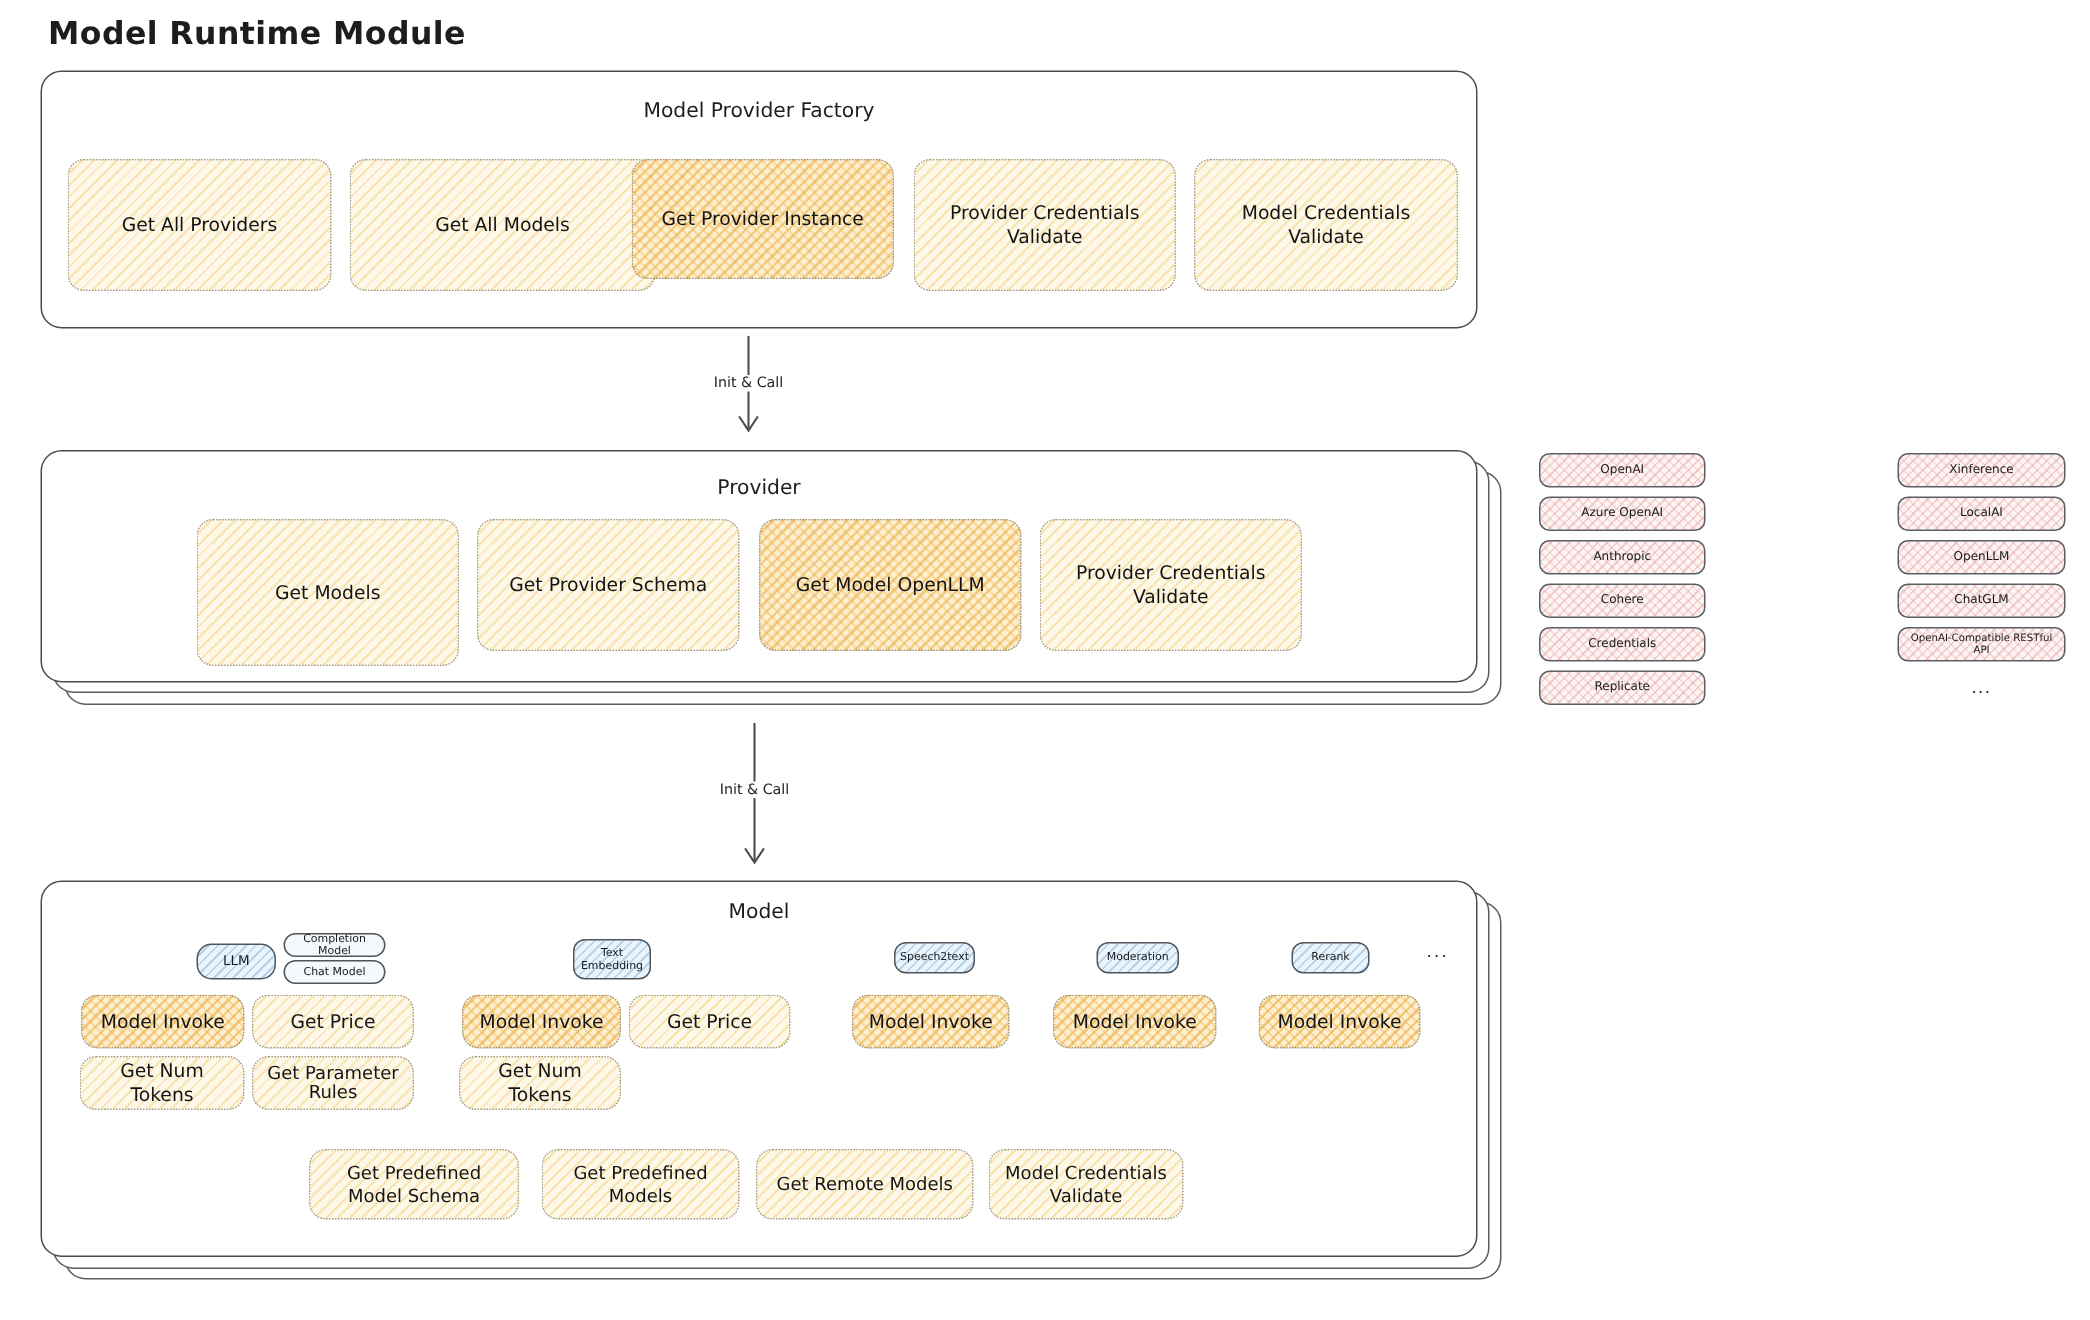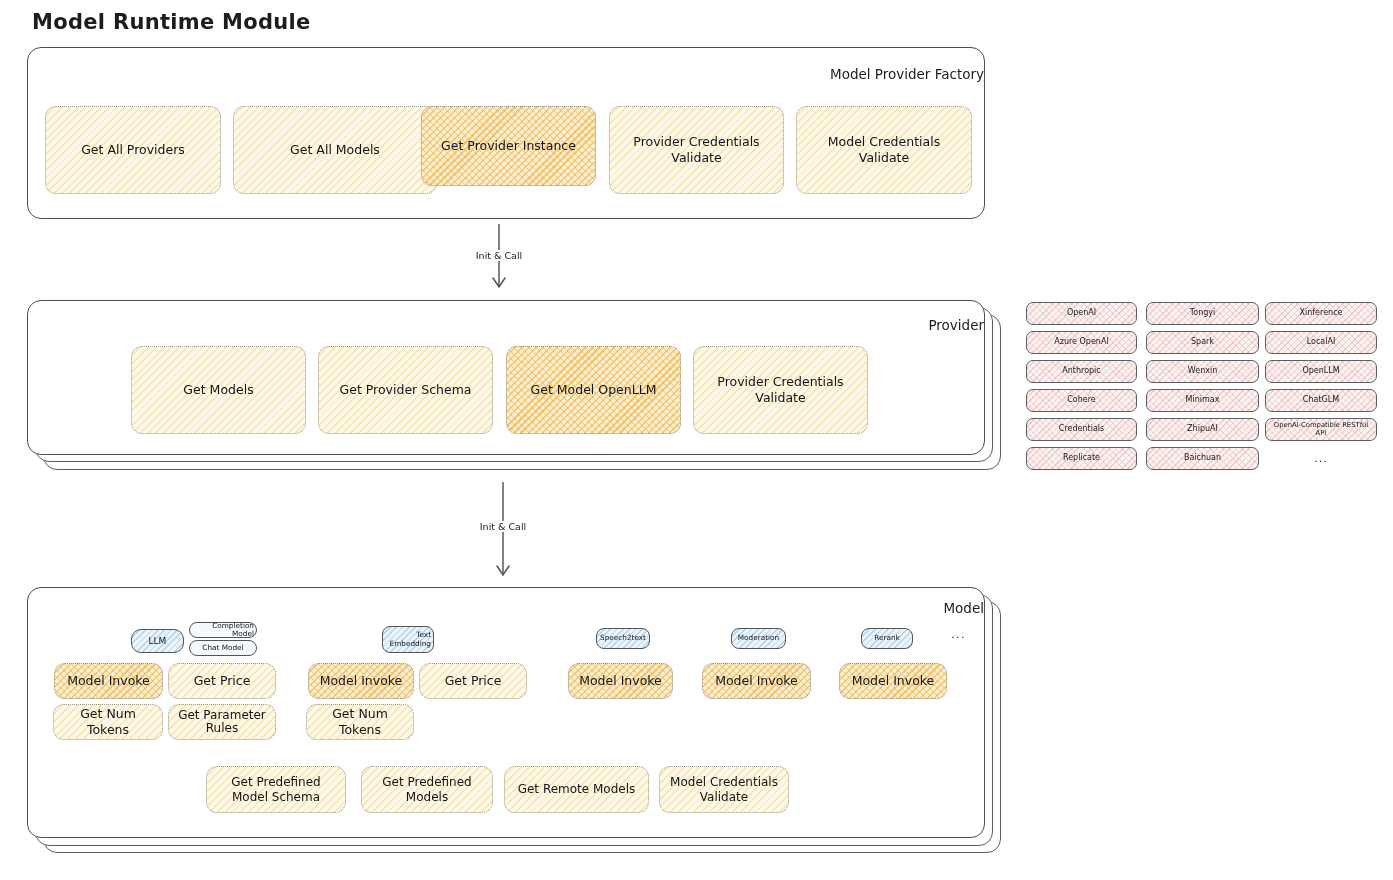--- a/index.html
+++ b/index.html
@@ -4,33 +4,33 @@
 <style>
   html,body{margin:0;padding:0;background:#ffffff;}
   body{width:1393px;height:880px;position:relative;overflow:hidden;
        font-family:"DejaVu Sans","Liberation Sans",sans-serif;color:#1d1d1d;}
   .stage{position:absolute;inset:0;}
 
   .page-title{position:absolute;left:32px;top:10px;font-size:21px;font-weight:600;letter-spacing:.3px;}
 
   .box{position:absolute;background:#fff;border:1.5px solid #4a4d52;border-radius:14px;box-sizing:border-box;}
   .stack{position:absolute;background:#fff;border:1.5px solid #5a5d62;border-radius:14px;box-sizing:border-box;}
-  .box-title{position:absolute;left:0;right:0;text-align:right;font-size:13.5px;color:#1d1d1d;}
+  .box-title{position:absolute;left:0;right:0;text-align:center;font-size:13.5px;color:#1d1d1d;}
 
   .btn{position:absolute;display:flex;align-items:center;justify-content:center;text-align:center;
        border-radius:11px;font-size:12.5px;line-height:1.25;color:#141414;padding:2px 6px;box-sizing:border-box;}
   .fill-y{background-color:#fdf8e9;
       background-image:repeating-linear-gradient(135deg,rgba(243,206,106,.50) 0 1.4px,transparent 1.4px 5.5px);
       border:1.6px dotted #9b988e;}
   .fill-o{background-color:#fcf0d0;
       background-image:repeating-linear-gradient(135deg,rgba(238,172,64,.60) 0 1.6px,transparent 1.6px 5px),
                        repeating-linear-gradient(45deg,rgba(238,172,64,.35) 0 1.4px,transparent 1.4px 5px);
       border:1.6px dotted #96928a;}
 
-  .chip{position:absolute;display:flex;align-items:center;justify-content:center;text-align:right;
+  .chip{position:absolute;display:flex;align-items:center;justify-content:center;text-align:center;
       background-color:#eaf4fc;
       background-image:repeating-linear-gradient(135deg,rgba(120,170,215,.45) 0 1.2px,transparent 1.2px 4.5px);
       border:1.3px solid #50555b;border-radius:8px;font-size:7.3px;line-height:1.15;color:#16181a;box-sizing:border-box;padding:1px 2px;}
 
   .pill{display:flex;align-items:center;justify-content:center;text-align:center;
       background-color:#fdf4f4;
       background-image:repeating-linear-gradient(135deg,rgba(226,148,148,.40) 0 1.2px,transparent 1.2px 4.5px),
                        repeating-linear-gradient(45deg,rgba(226,148,148,.25) 0 1.2px,transparent 1.2px 4.5px);
       border:1.3px solid #5b5e63;border-radius:7px;font-size:8px;color:#1a1a1a;box-sizing:border-box;
       height:23px;padding:1px 3px;line-height:1.05;}
@@ -65,41 +65,33 @@
       <line x1="10" y1="0" x2="10" y2="62" stroke="#4a4d52" stroke-width="1.4"></line>
       <path d="M4,54 L10,63 L16,54" fill="none" stroke="#4a4d52" stroke-width="1.4" stroke-linecap="round"></path>
     </svg>
   </div>
   <div class="arrow-label" style="left:499px;top:250px;">Init &amp; Call</div>
 
   <div class="stack" style="left:43px;top:314px;width:958px;height:156px;"></div>
   <div class="stack" style="left:35px;top:307px;width:958px;height:155px;"></div>
   <div class="box" style="left:27px;top:300px;width:958px;height:155px;">
     <div class="box-title" style="top:16px;">Provider</div>
-    <div class="btn fill-y" style="left:103px;top:45px;width:175px;height:88px;">Get Models</div>
+    <div class="btn fill-y" style="left:103px;top:45px;width:175px;height:98px;">Get Models</div>
     <div class="btn fill-y" style="left:290px;top:45px;width:175px;height:88px;">Get Provider Schema</div>
     <div class="btn fill-o" style="left:478px;top:45px;width:175px;height:88px;">Get Model OpenLLM</div>
     <div class="btn fill-y" style="left:665px;top:45px;width:175px;height:88px;">Provider Credentials Validate</div>
   </div>
 
   <div class="pcol" style="left:1026px;top:302px;width:111px;">
     <div class="pill">OpenAI</div>
     <div class="pill">Azure OpenAI</div>
     <div class="pill">Anthropic</div>
     <div class="pill">Cohere</div>
     <div class="pill">Credentials</div>
     <div class="pill">Replicate</div>
-  </div>
-  <div class="pcol" style="left:1146px;top:302px;width:113px;">
-    <div class="pill">Tongyi</div>
-    <div class="pill">Spark</div>
-    <div class="pill">Wenxin</div>
-    <div class="pill">Minimax</div>
-    <div class="pill">ZhipuAI</div>
-    <div class="pill">Baichuan</div>
   </div>
   <div class="pcol" style="left:1265px;top:302px;width:112px;">
     <div class="pill">Xinference</div>
     <div class="pill">LocalAI</div>
     <div class="pill">OpenLLM</div>
     <div class="pill">ChatGLM</div>
     <div class="pill small">OpenAI-Compatible RESTful API</div>
     <div class="pill-plain">...</div>
   </div>
 

